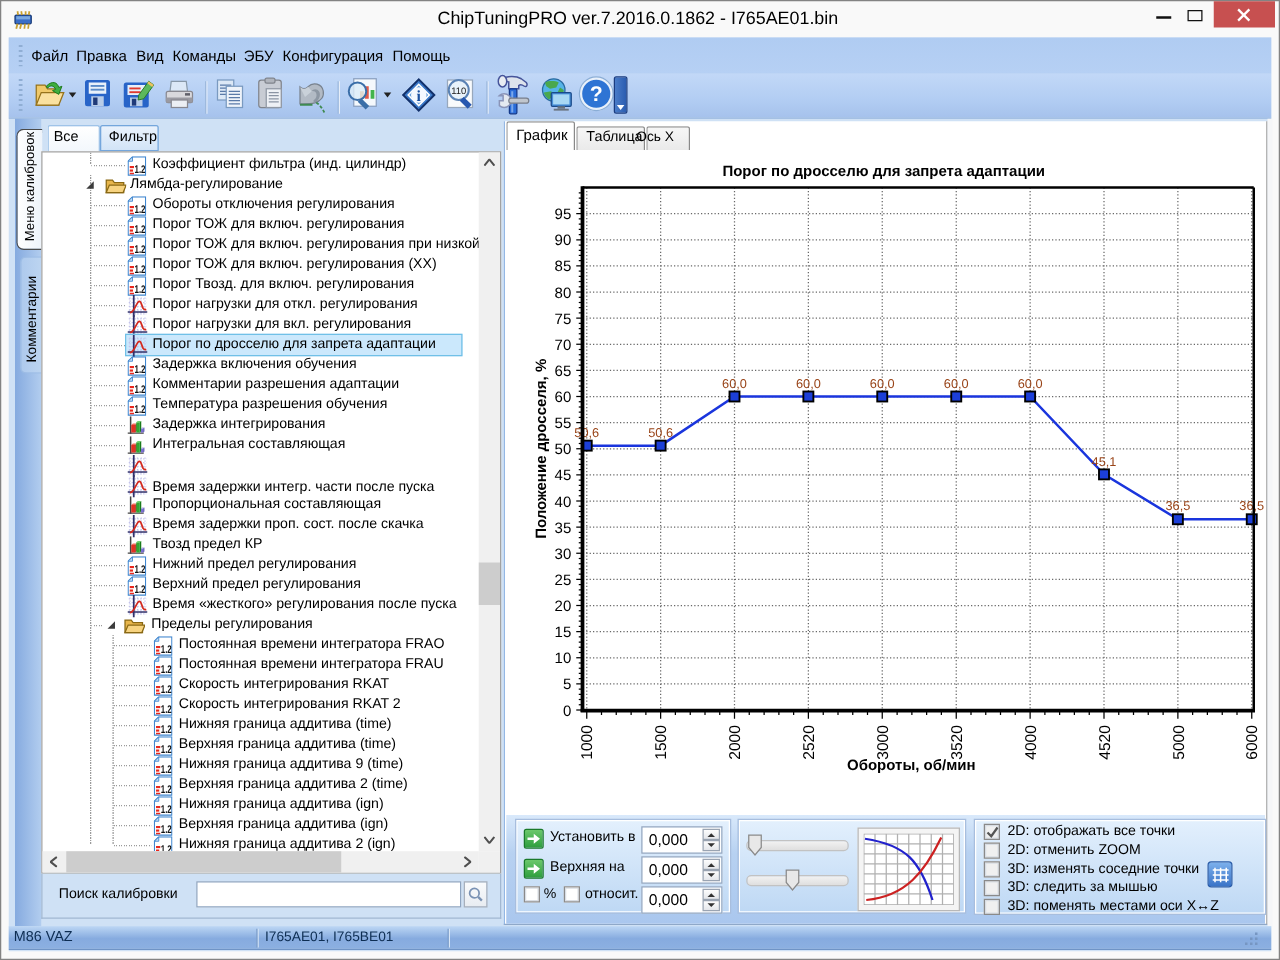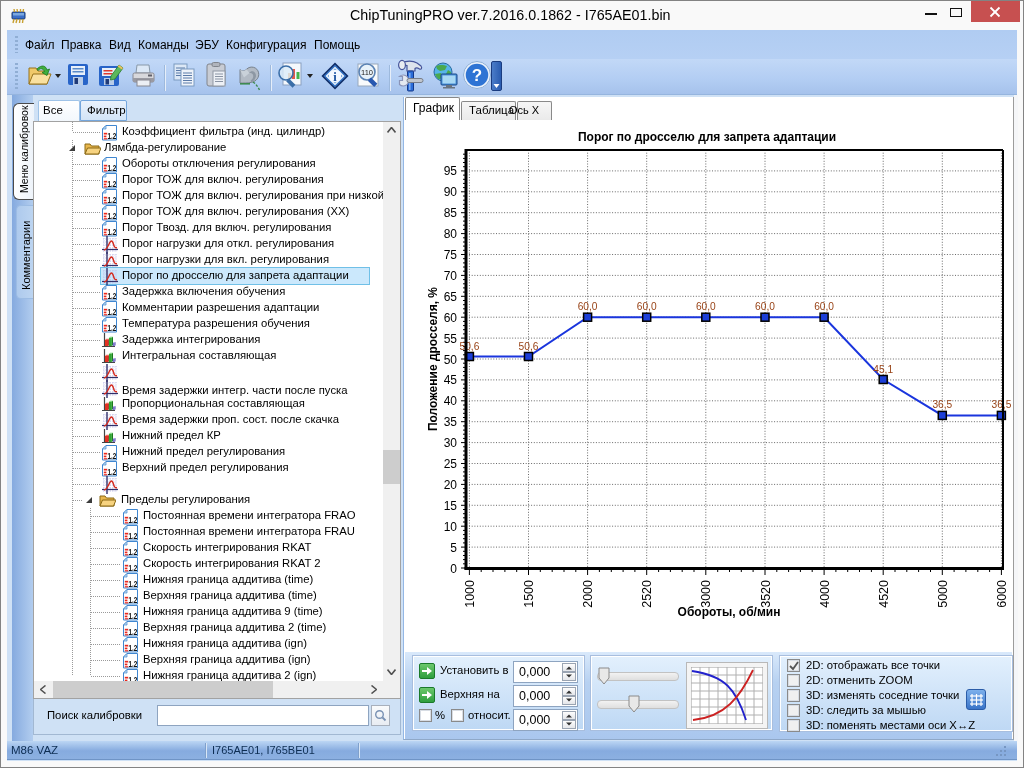--- a/index.html
+++ b/index.html
@@ -477,21 +477,21 @@
 <path d="M3 7 L6.2 7 L6.2 13 L3 13 Z" fill="#e23222"></path>
           <path d="M3 7 L4.3 5.8 L7.5 5.8 L6.2 7 Z" fill="#f4695c"></path>
           <path d="M6.2 7 L7.5 5.8 L7.5 11.8 L6.2 13 Z" fill="#9c1c10"></path>
 <path d="M7 4.8 L9.8 4.8 L9.8 13 L7 13 Z" fill="#2fa832"></path>
           <path d="M7 4.8 L8.2 3.7 L11 3.7 L9.8 4.8 Z" fill="#6fd46f"></path>
           <path d="M9.8 4.8 L11 3.7 L11 11.9 L9.8 13 Z" fill="#1a7a1c"></path>
 <path d="M10.8 9.8 L12.6 9.8 L12.6 13 L10.8 13 Z" fill="#7a6fd0"></path>
           <path d="M10.8 9.8 L11.7 9 L13.5 9 L12.6 9.8 Z" fill="#a89fe4"></path>
           <path d="M12.6 9.8 L13.5 9 L13.5 12.2 L12.6 13 Z" fill="#4a3fa8"></path>
 </svg>
-<div class="trow" style="left:122px;top:429px">Нижний предел КР</div>
+<div class="trow" style="left:122px;top:429px">Твозд предел КР</div>
 <div class="abs" style="left:73px;top:452px;width:27px;height:1px;background:repeating-linear-gradient(90deg,#9a9a9a 0 1px,rgba(0,0,0,0) 1px 2px)"></div>
 <svg class="abs" style="left:102px;top:445px" width="15" height="16" viewBox="0 0 15 16">
 <path d="M4 0.5 L14.5 0.5 L14.5 15 L0.5 15 L0.5 4 Z" fill="#ffffff" stroke="#3f86d0"></path>
 <path d="M0.5 4 L4 0.5 L4 4 Z" fill="#c6dff2" stroke="#3f86d0" stroke-width="0.7"></path>
 <rect x="1.8" y="7.8" width="3.4" height="1.7" fill="#e8281e"></rect>
 <rect x="1.8" y="10.6" width="2.6" height="1.7" fill="#e8281e"></rect>
 <rect x="1.8" y="13.2" width="3.4" height="1.2" fill="#e8281e"></rect>
 <text x="5.6" y="13.6" font-size="9" font-weight="bold" fill="#111" font-family="Liberation Sans" textLength="8.8" lengthAdjust="spacingAndGlyphs">1.2</text>
 </svg>
 <div class="trow" style="left:122px;top:445px">Нижний предел регулирования</div>
@@ -515,20 +515,21 @@
 <line x1="1" y1="3" x2="15" y2="3"></line>
             <line x1="1" y1="6" x2="15" y2="6"></line>
             <line x1="1" y1="9" x2="15" y2="9"></line>
             <line x1="1" y1="12" x2="15" y2="12"></line>
             <line x1="1" y1="15" x2="15" y2="15"></line>
 </g>
 <line x1="5" y1="0" x2="5" y2="18" stroke="#30306a" stroke-width="1.4"></line>
 <line x1="0" y1="13.5" x2="16" y2="13.5" stroke="#30306a" stroke-width="1.2"></line>
 <path d="M2 14 C6 14 7 5 9.5 5 C12 5 11 13 15 11.5" fill="none" stroke="#d42a1e" stroke-width="1.4"></path>
 </svg>
+<div class="trow" style="left:122px;top:477px">Время «жесткого» регулирования после пуска</div>
 <div class="abs" style="left:73px;top:500px;width:10px;height:1px;background:repeating-linear-gradient(90deg,#9a9a9a 0 1px,rgba(0,0,0,0) 1px 2px)"></div>
 <svg class="abs" style="left:84px;top:495px" width="10" height="10" viewBox="0 0 10 10">
           <path d="M8 2 L8 8 L2 8 Z" fill="#3c3c3c"></path>
         </svg>
 <svg class="abs" style="left:99px;top:493px" width="17" height="15" viewBox="0 0 17 15">
 <path d="M1 3 L6 3 L7.5 5 L15 5 L15 13 L1 13 Z" fill="#e8b64c" stroke="#8a6914"></path>
 <path d="M1 13 L3.5 7 L17 7 L14.5 13 Z" fill="#f7d380" stroke="#8a6914"></path>
 </svg>
 <div class="trow" style="left:121px;top:493px">Пределы регулирования</div>
 <div class="abs" style="left:91px;top:516px;width:30px;height:1px;background:repeating-linear-gradient(90deg,#9a9a9a 0 1px,rgba(0,0,0,0) 1px 2px)"></div>

